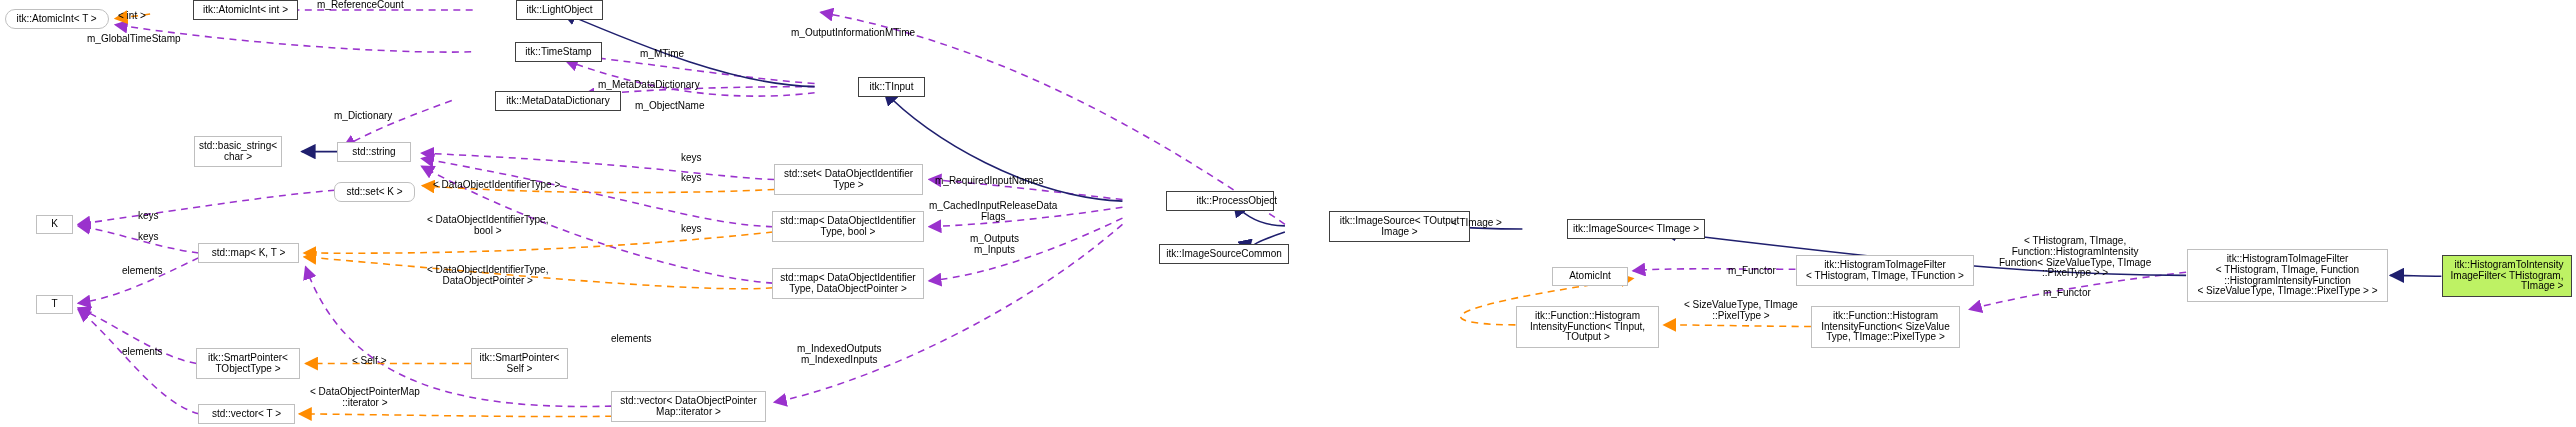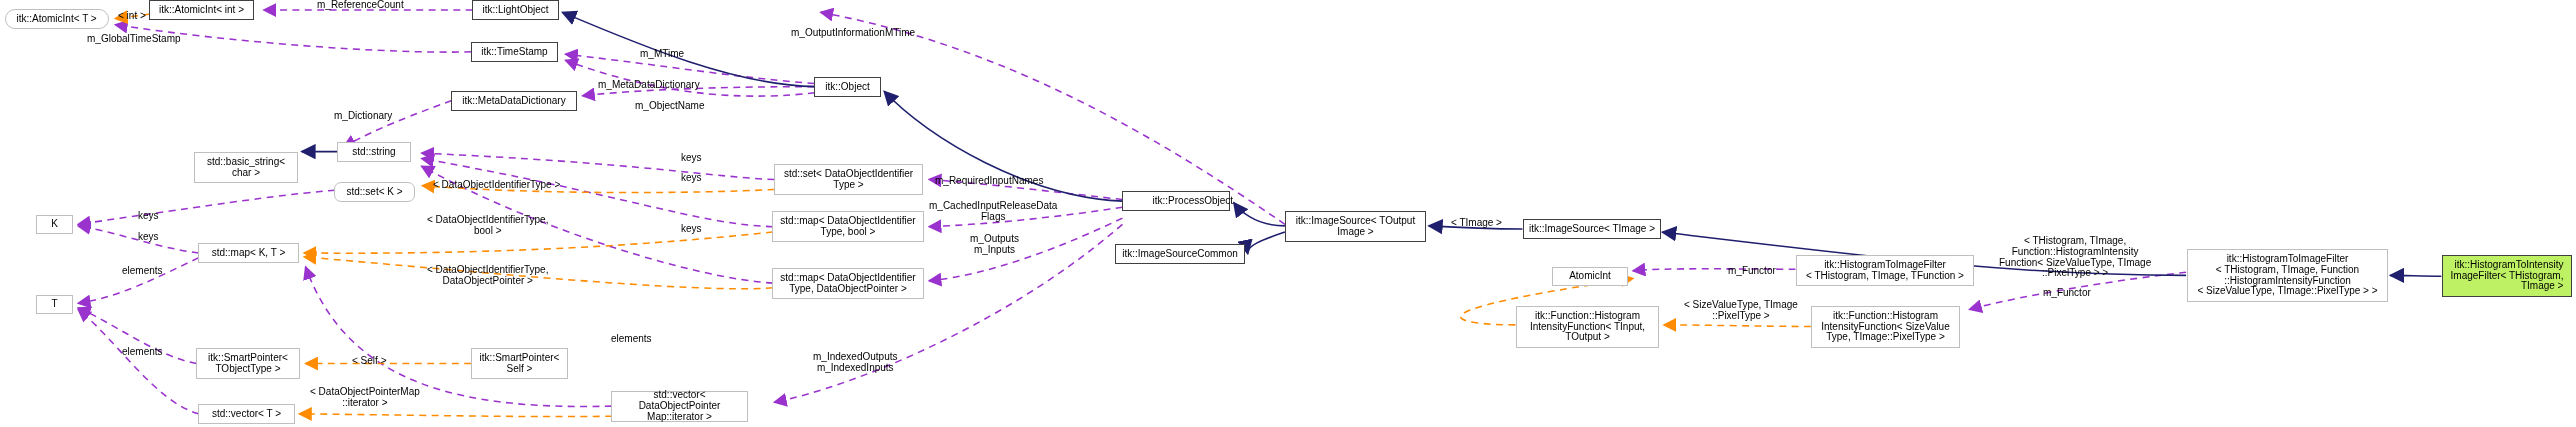--- a/index.html
+++ b/index.html
@@ -1,20 +1,20 @@
 <!DOCTYPE html>
 <html style="font-size:12.4px"><head>
 <meta charset="utf-8">
 <style>
   html,body{margin:0;padding:0;background:#ffffff;}
   body{font-family:"Liberation Sans", sans-serif;}
   #diagram{position:relative;width:2576px;height:427px;background:#ffffff;overflow:hidden;}
   #edges{position:absolute;left:0;top:0;width:2576px;height:427px;}
   .node{position:absolute;box-sizing:border-box;display:flex;align-items:center;justify-content:center;text-align:center;background:#ffffff;border:0.8px solid #bfbfbf;color:#000000;font-size:10px;line-height:10.8px;padding:0.8px 2.3px;white-space:pre-line;}
-  .node.strong{border:1.5px solid #404040;}
+  .node.strong{border:1.5px solid #404040;margin-left:44px;}
   .node.current{background:#bef264;border:1.5px solid #404040;text-align:right;}
   .elabel{position:absolute;font-size:10px;line-height:10.8px;color:#000000;white-space:pre-line;text-align:center;background:transparent;}
 </style>
 </head>
 <body>
 
 <div id="diagram">
 
   <svg id="edges" viewBox="0 0 3328 552" xmlns="http://www.w3.org/2000/svg">
     <defs>
@@ -76,40 +76,40 @@
       <path d="M 435,196 C 420,196 405,196 389,196"></path>
     </g>
   </svg>
 
   <div id="node-host">
       <div class="node" style="left: 4.6px; top: 9.3px; width: 104px; height: 20px; border-radius: 10px;">itk::AtomicInt&lt; T &gt;</div>
       <div class="node strong" style="left: 149px; top: 0px; width: 105px; height: 20px;">itk::AtomicInt&lt; int &gt;</div>
       <div class="node strong" style="left: 472px; top: 0px; width: 87px; height: 20px;">itk::LightObject</div>
       <div class="node strong" style="left: 471px; top: 42px; width: 87px; height: 20px;">itk::TimeStamp</div>
       <div class="node strong" style="left: 451px; top: 91px; width: 126px; height: 20px;">itk::MetaDataDictionary</div>
-      <div class="node strong" style="left: 814px; top: 77px; width: 67px; height: 20px;">itk::Object</div>
-      <div class="node" style="left: 194px; top: 136px; width: 104px; height: 31px; margin-top: 16px;">std::basic_string&lt;
+      <div class="node strong" style="left: 814px; top: 77px; width: 67px; height: 20px;">itk::TInput</div>
+      <div class="node" style="left: 194px; top: 136px; width: 88px; height: 31px;">std::basic_string&lt;
 char &gt;</div>
       <div class="node" style="left: 337px; top: 142px; width: 74px; height: 20px;">std::string</div>
       <div class="node" style="left: 334px; top: 182px; width: 81px; height: 20px; border-radius: 7px;">std::set&lt; K &gt;</div>
       <div class="node" style="left: 774px; top: 164px; width: 149px; height: 31px;">std::set&lt; DataObjectIdentifier
 Type &gt;</div>
       <div class="node" style="left: 772px; top: 211px; width: 152px; height: 31px;">std::map&lt; DataObjectIdentifier
 Type, bool &gt;</div>
       <div class="node" style="left: 772px; top: 268px; width: 152px; height: 31px;">std::map&lt; DataObjectIdentifier
 Type, DataObjectPointer &gt;</div>
       <div class="node" style="left: 198px; top: 243px; width: 101px; height: 20px;">std::map&lt; K, T &gt;</div>
       <div class="node" style="left: 36px; top: 215px; width: 37px; height: 18.6px;">K</div>
       <div class="node" style="left: 36px; top: 295px; width: 37px; height: 18.6px;">T</div>
       <div class="node" style="left: 196px; top: 348px; width: 104px; height: 31px;">itk::SmartPointer&lt;
 TObjectType &gt;</div>
       <div class="node" style="left: 471px; top: 348px; width: 97px; height: 31px;">itk::SmartPointer&lt;
 Self &gt;</div>
       <div class="node" style="left: 198px; top: 404px; width: 97px; height: 20px;">std::vector&lt; T &gt;</div>
-      <div class="node" style="left: 611px; top: 391px; width: 137px; height: 31px;">std::vector&lt; DataObjectPointer
+      <div class="node" style="left: 611px; top: 391px; width: 155px; height: 31px;">std::vector&lt; DataObjectPointer
 Map::iterator &gt;</div>
       <div class="node strong" style="left: 1122px; top: 191px; width: 108px; height: 20px; padding-left: 36px;">itk::ProcessObject</div>
       <div class="node strong" style="left: 1115px; top: 244px; width: 130px; height: 20px;">itk::ImageSourceCommon</div>
       <div class="node strong" style="left: 1285px; top: 211px; width: 141px; height: 31px;">itk::ImageSource&lt; TOutput
 Image &gt;</div>
       <div class="node strong" style="left: 1523px; top: 219px; width: 138px; height: 20px;">itk::ImageSource&lt; TImage &gt;</div>
       <div class="node" style="left: 1552px; top: 267px; width: 76px; height: 18.6px;">AtomicInt</div>
       <div class="node" style="left: 1516px; top: 306px; width: 143px; height: 42px;">itk::Function::Histogram
 IntensityFunction&lt; TInput,
 TOutput &gt;</div>
@@ -149,21 +149,21 @@
       <div class="elabel" style="left: 122px; top: 347px;">elements</div>
       <div class="elabel" style="left: 611px; top: 334px;">elements</div>
       <div class="elabel" style="left: 352px; top: 356px;">&lt; Self &gt;</div>
       <div class="elabel" style="left: 310px; top: 387px;">&lt; DataObjectPointerMap
 ::iterator &gt;</div>
       <div class="elabel" style="left: 935px; top: 176px;">m_RequiredInputNames</div>
       <div class="elabel" style="left: 929px; top: 201px;">m_CachedInputReleaseData
 Flags</div>
       <div class="elabel" style="left: 970px; top: 234px;">m_Outputs
 m_Inputs</div>
-      <div class="elabel" style="left: 797px; top: 352px; margin-left: 16px;">m_IndexedOutputs
+      <div class="elabel" style="left: 797px; top: 344px;">m_IndexedOutputs
 m_IndexedInputs</div>
       <div class="elabel" style="left: 1451px; top: 218px;">&lt; TImage &gt;</div>
       <div class="elabel" style="left: 1728px; top: 266px;">m_Functor</div>
       <div class="elabel" style="left: 1684px; top: 300px;">&lt; SizeValueType, TImage
 ::PixelType &gt;</div>
       <div class="elabel" style="left: 1999px; top: 236px;">&lt; THistogram, TImage,
 Function::HistogramIntensity
 Function&lt; SizeValueType, TImage
 ::PixelType &gt; &gt;</div>
       <div class="elabel" style="left: 2043px; top: 288px;">m_Functor</div>

